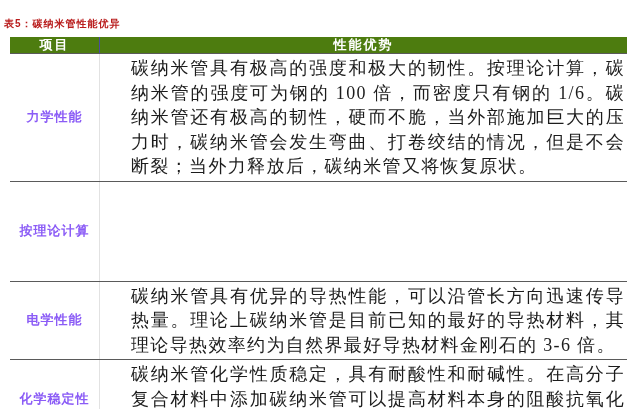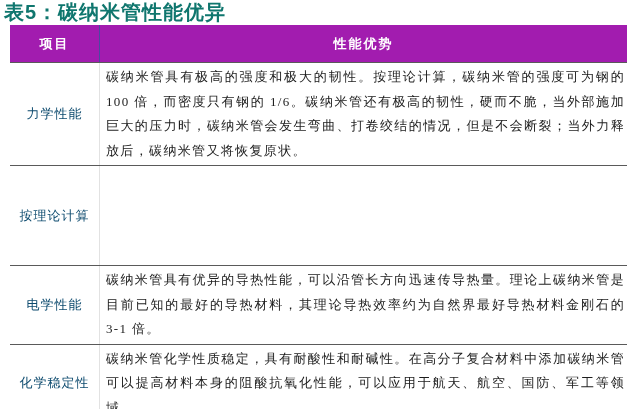--- a/index.html
+++ b/index.html
@@ -7,38 +7,38 @@
     width: 639px; height: 409px;
     background: #ffffff;
     font-family: "Liberation Serif", "DejaVu Serif", serif;
     overflow: hidden;
   }
   .page { width: 639px; height: 409px; position: relative; }
 
   .doc-title {
     font-family: "Liberation Sans", "DejaVu Sans", sans-serif;
     font-weight: bold;
-    font-size: 20px;
-    color: #0f766e;
+    font-size: 10px;
+    color: #b91c1c;
     letter-spacing: 1px;
-    padding: 4px 0 0 4px;
+    padding: 16px 0 0 4px;
     line-height: 16px;
   }
 
   .cnt-table {
     width: 617px;
     margin: 5px 0 0 10px;
     border-bottom: 2px solid #3a3a3a;
   }
 
   .thead {
     display: flex;
-    background: #a21caf;
+    background: #4d7c0f;
     color: #ffffff;
-    height: 37px;
+    height: 16px;
     font-family: "Liberation Sans", "DejaVu Sans", sans-serif;
     font-weight: bold;
     font-size: 13px;
     letter-spacing: 2px;
   }
   .thead .col-item {
     width: 90px;
     display: flex; align-items: center; justify-content: center;
     border-right: 1px solid #4a4aa0;
   }
@@ -49,32 +49,34 @@
 
   .trow {
     display: flex;
     border-top: 1px solid #5a5a5a;
   }
   .trow:first-of-type { border-top: none; }
   .trow .cell-label {
     width: 90px;
     display: flex; align-items: center; justify-content: center;
     font-size: 13px;
-    color: #0c4a6e;
+    color: #8b5cf6;
     letter-spacing: 1px;
     border-right: 1px solid #e2e2e2;
+    font-weight: bold;
   }
   .trow .cell-text {
     flex: 1;
-    font-size: 13px;
+    font-size: 18px;
     color: #1c1c1c;
     line-height: 24.5px;
     letter-spacing: 1.35px;
     text-align: justify;
     padding: 2px 2px 2px 6px;
+    margin-left: 25px;
   }
   .trow.r1 { min-height: 98px; }
   .trow.r2 { min-height: 100px; }
   .trow.r3 { min-height: 74px; }
   .trow.r4 { min-height: 56px; }
 </style>
 </head>
 <body>
 
 <div class="page">
@@ -92,21 +94,21 @@
       <div class="cell-label">力学性能</div>
       <div class="cell-text">碳纳米管具有极高的强度和极大的韧性。按理论计算，碳纳米管的强度可为钢的 100 倍，而密度只有钢的 1/6。碳纳米管还有极高的韧性，硬而不脆，当外部施加巨大的压力时，碳纳米管会发生弯曲、打卷绞结的情况，但是不会断裂；当外力释放后，碳纳米管又将恢复原状。</div>
     </div>
 
     <div class="trow r2">
       <div class="cell-label">按理论计算</div>
     </div>
 
     <div class="trow r3">
       <div class="cell-label">电学性能</div>
-      <div class="cell-text">碳纳米管具有优异的导热性能，可以沿管长方向迅速传导热量。理论上碳纳米管是目前已知的最好的导热材料，其理论导热效率约为自然界最好导热材料金刚石的 3-1 倍。</div>
+      <div class="cell-text">碳纳米管具有优异的导热性能，可以沿管长方向迅速传导热量。理论上碳纳米管是目前已知的最好的导热材料，其理论导热效率约为自然界最好导热材料金刚石的 3-6 倍。</div>
     </div>
 
     <div class="trow r4">
       <div class="cell-label">化学稳定性</div>
       <div class="cell-text">碳纳米管化学性质稳定，具有耐酸性和耐碱性。在高分子复合材料中添加碳纳米管可以提高材料本身的阻酸抗氧化性能，可以应用于航天、航空、国防、军工等领域。</div>
     </div>
 
   </div>
 
 </div>

